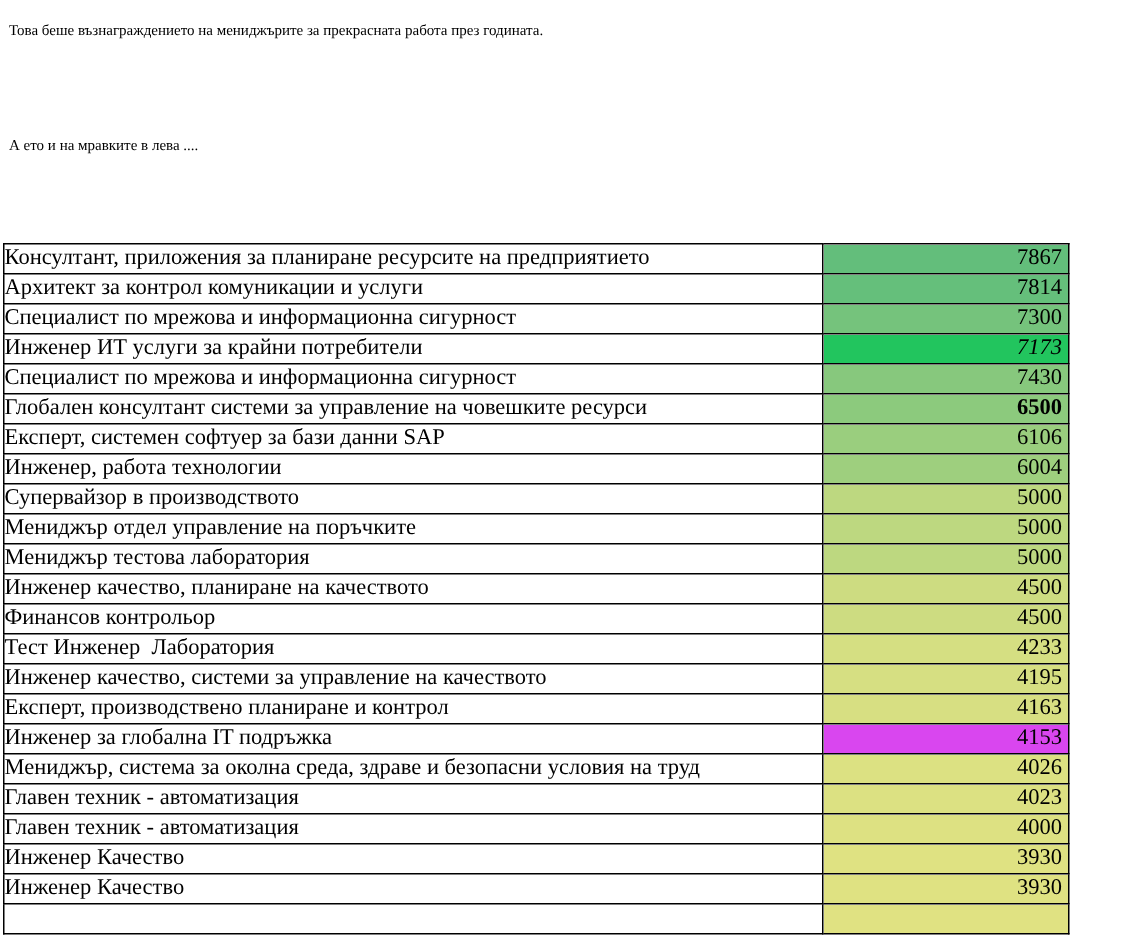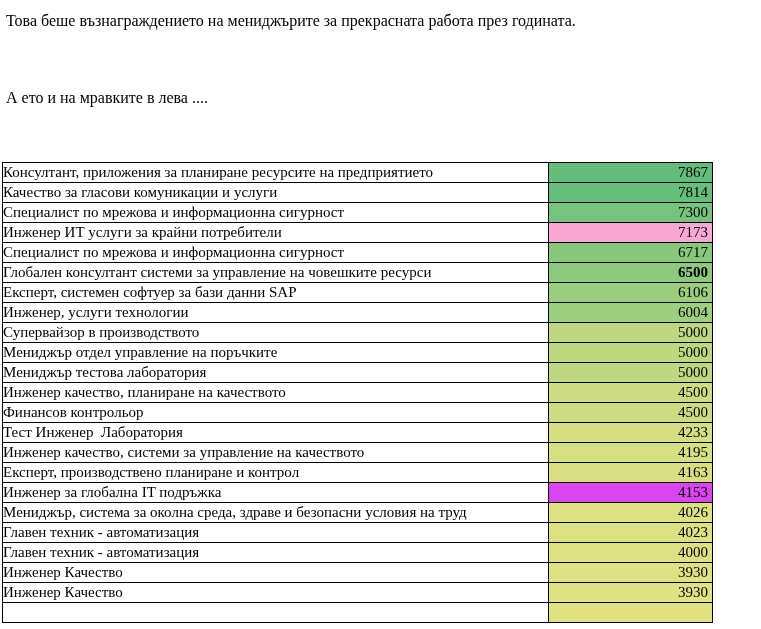--- a/index.html
+++ b/index.html
@@ -13,21 +13,21 @@
     height: 629px;
     overflow: hidden;
     background: #ffffff;
     font-family: "Liberation Serif", serif;
     color: #000000;
   }
   .intro {
     position: absolute;
     left: 6px;
     margin: 0;
-    font-size: 16px;
+    font-size: 10px;
     line-height: 18px;
     white-space: pre;
   }
   .intro-1 { top: 12px; }
   .intro-2 { top: 89px; }
 
   table.salary-table {
     position: absolute;
     left: 2px;
     top: 162px;
@@ -64,51 +64,51 @@
   <p class="intro intro-2">А ето и на мравките в лева ....</p>
 
   <table class="salary-table">
     <tbody>
   <tr>
     <td class="cell-label"><span>Консултант, приложения за планиране ресурсите на предприятието</span></td>
     <td class="cell-value" style="background: rgb(99, 190, 123);"><span>7867</span></td>
   </tr>
 
   <tr>
-    <td class="cell-label"><span>Качество за гласови комуникации и услуги</span></td>
+    <td class="cell-label"><span>Архитект за контрол комуникации и услуги</span></td>
     <td class="cell-value" style="background: rgb(101, 191, 123);"><span>7814</span></td>
   </tr>
 
   <tr>
     <td class="cell-label"><span>Специалист по мрежова и информационна сигурност</span></td>
     <td class="cell-value" style="background: rgb(117, 195, 124);"><span>7300</span></td>
   </tr>
 
   <tr>
     <td class="cell-label"><span>Инженер ИТ услуги за крайни потребители</span></td>
-    <td class="cell-value" style="background: #f9a8d4;"><span>7173</span></td>
+    <td class="cell-value" style="background: #22c55e; font-style: italic;"><span>7173</span></td>
   </tr>
 
   <tr>
     <td class="cell-label"><span>Специалист по мрежова и информационна сигурност</span></td>
-    <td class="cell-value" style="background: rgb(135, 200, 125);"><span>6717</span></td>
+    <td class="cell-value" style="background: rgb(135, 200, 125);"><span>7430</span></td>
   </tr>
 
   <tr>
     <td class="cell-label"><span>Глобален консултант системи за управление на човешките ресурси</span></td>
     <td class="cell-value" style="background: rgb(140, 202, 125); font-weight: bold;"><span>6500</span></td>
   </tr>
 
   <tr>
     <td class="cell-label"><span>Експерт, системен софтуер за бази данни SAP</span></td>
     <td class="cell-value" style="background: rgb(154, 206, 126);"><span>6106</span></td>
   </tr>
 
   <tr>
-    <td class="cell-label"><span>Инженер, услуги технологии</span></td>
+    <td class="cell-label"><span>Инженер, работа технологии</span></td>
     <td class="cell-value" style="background: rgb(158, 207, 126);"><span>6004</span></td>
   </tr>
 
   <tr>
     <td class="cell-label"><span>Супервайзор в производството</span></td>
     <td class="cell-value" style="background: rgb(189, 216, 128);"><span>5000</span></td>
   </tr>
 
   <tr>
     <td class="cell-label"><span>Мениджър отдел управление на поръчките</span></td>

